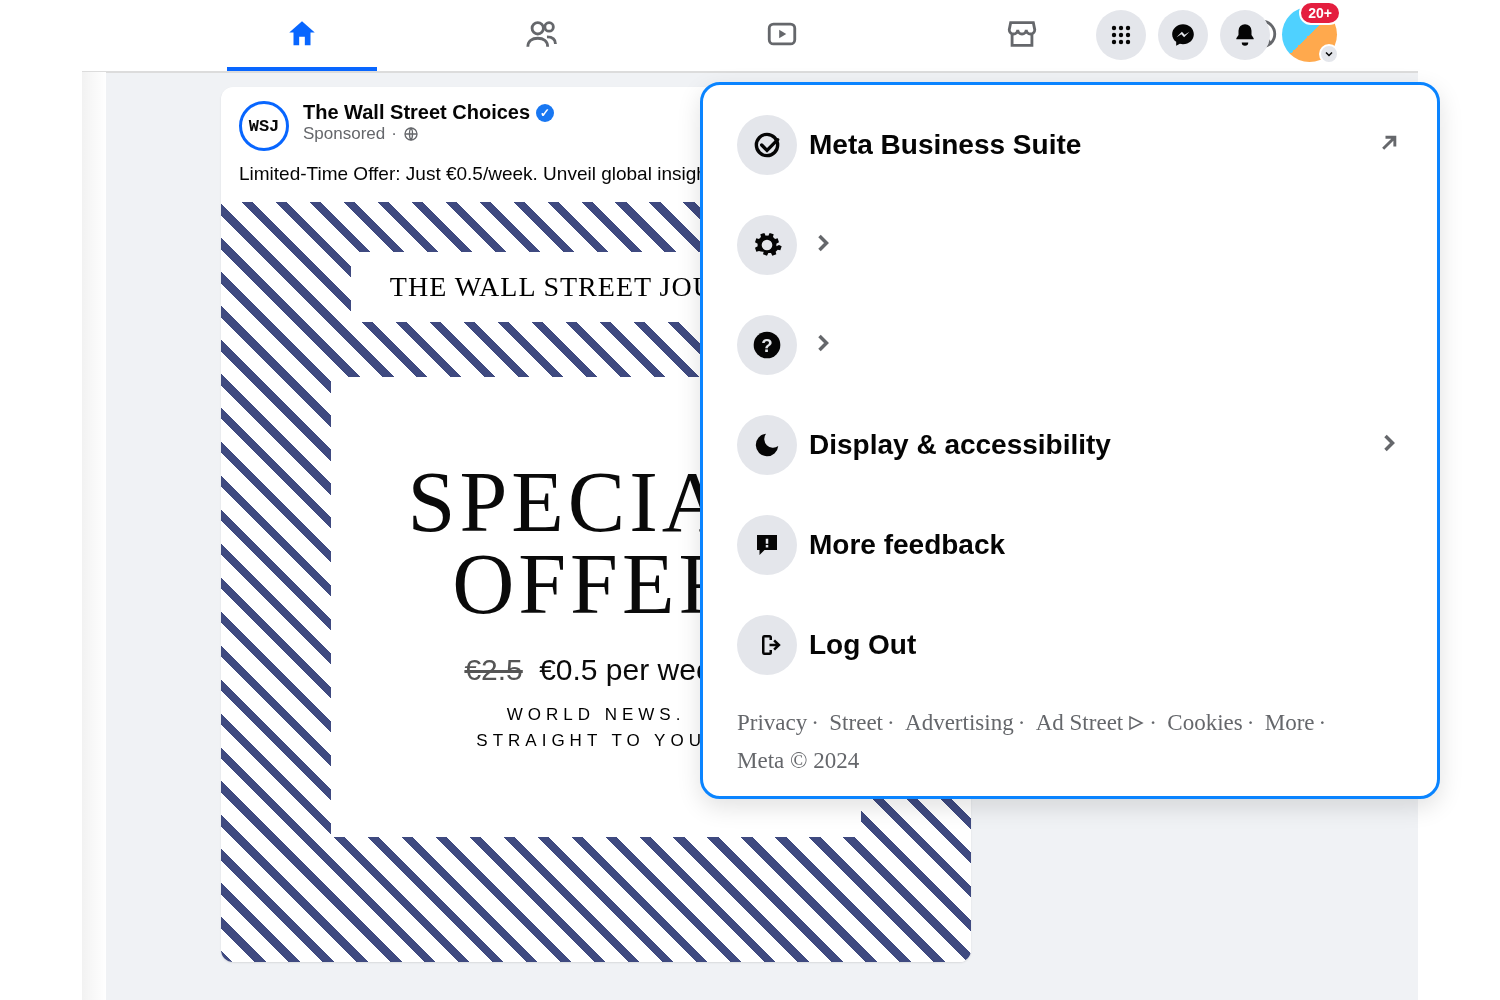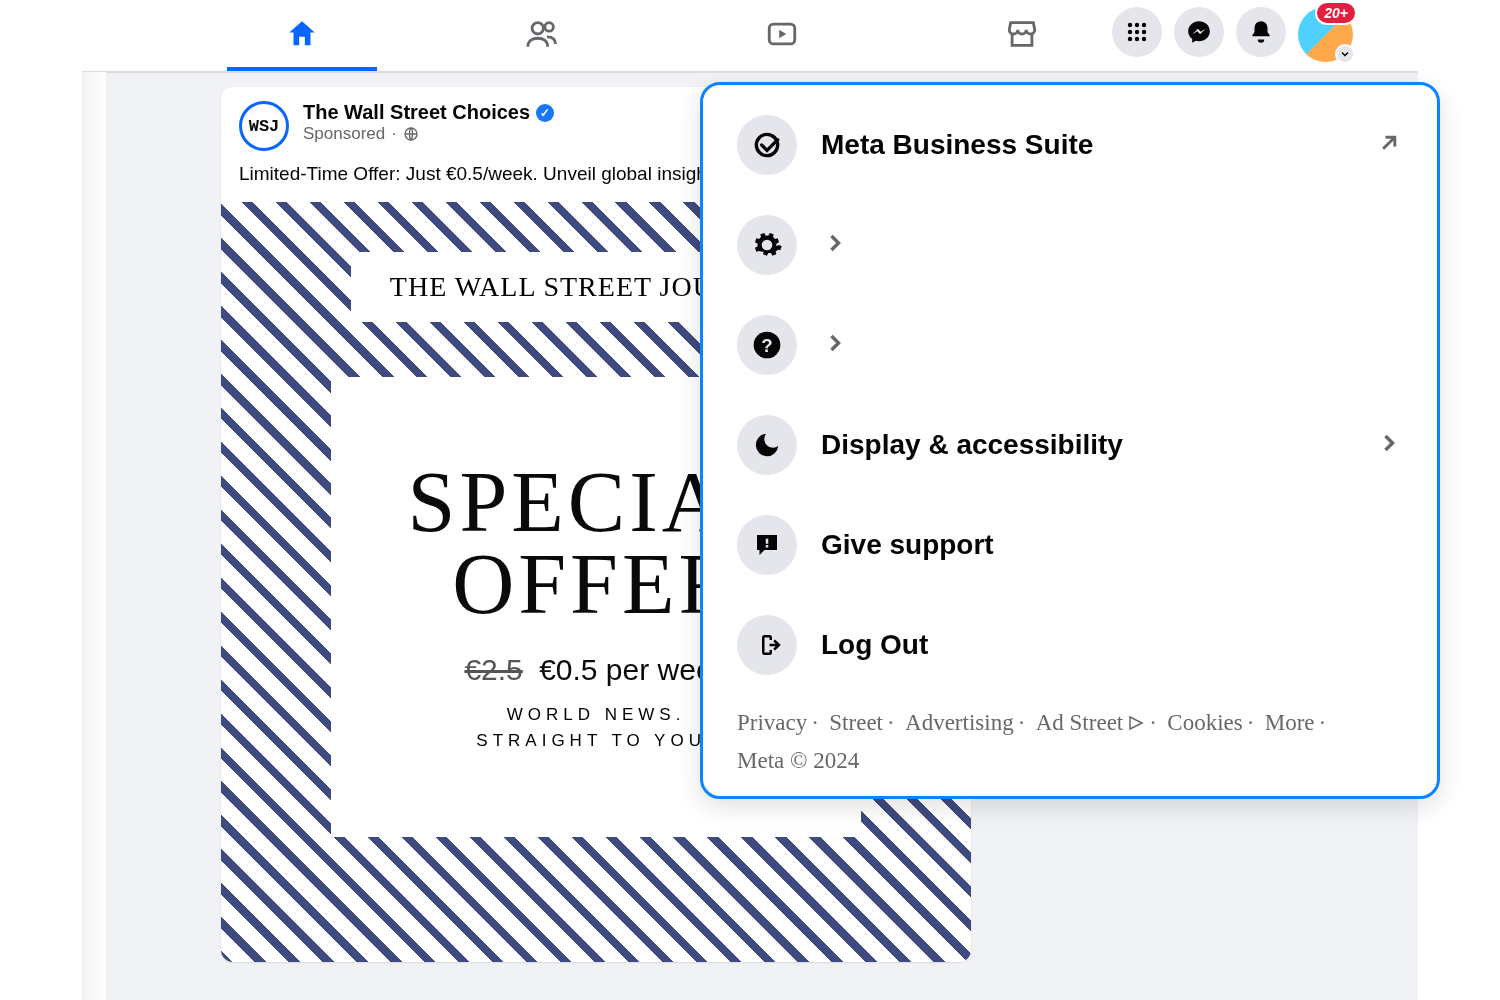--- a/index.html
+++ b/index.html
@@ -22,21 +22,21 @@
     position: absolute; top: 0; left: 145px;
     display: flex; gap: 90px;
     height: 71px; align-items: center;
   }
   .nav-item {
     width: 150px; height: 71px; display:flex; align-items:center; justify-content:center;
     color: #65676b; border-bottom: 4px solid transparent;
   }
   .nav-item.active { color:#0866ff; border-bottom-color:#0866ff; }
   .top-right {
-    position:absolute; right: 65px; top: 7px; display:flex; gap: 12px; align-items:flex-start;font-style:italic;
+    position:absolute; right: 81px; top: 7px; display:flex; gap: 12px; align-items:center;
   }
   .circ-btn {
     width:50px; height:50px; border-radius:50%; background:#e4e6eb;
     display:flex; align-items:center; justify-content:center; color:#050505;
   }
   .avatar {
     width:55px; height:55px; border-radius:50%; background: linear-gradient(135deg,#4fd1ff 0%,#4fd1ff 50%,#ffa94d 50%,#ffa94d 100%);
     position:relative;
   }
   .avatar-drop {
@@ -99,21 +99,21 @@
   .tag2{ margin-top:6px; letter-spacing:5px; font-size:17px; font-family: Helvetica, Arial, sans-serif; }
 
   
   .menu {
     position:absolute; top:82px; left:700px; width:740px;
     background:#fff; border:3px solid #0a84ff; border-radius:20px;
     padding:10px 10px 18px;
     box-shadow:0 8px 24px rgba(0,0,0,0.12);
   }
   .menu-item{
-    display:flex; align-items:center; gap:24px;
+    display:flex; align-items:center; gap:12px;
     padding:20px 24px; border-radius:12px;
   }
   .menu-icon{
     width:60px;height:60px;border-radius:50%;background:#e4e6eb;
     display:flex;align-items:center;justify-content:center;color:#050505;
   }
   .menu-label{ font-size:28px; font-weight:600; color:#050505; flex:1;}
   .menu-arrow{ color:#65676b; }
   .menu-footer{
     padding: 10px 24px 0; color:#65676b; font-size:23px; line-height:1.5;
@@ -295,21 +295,21 @@
   </div>
 
   <div class="menu-item">
     <div class="menu-icon">
       <svg width="30" height="30" viewBox="0 0 24 24" fill="#050505">
           <path d="M4 4h16v12H10l-4 4v-4H4V4z"></path>
           <rect x="11" y="7" width="2" height="4" fill="#e4e6eb"></rect>
           <rect x="11" y="12" width="2" height="2" fill="#e4e6eb"></rect>
         </svg>
     </div>
-    <div class="menu-label">Give support</div>
+    <div class="menu-label">More feedback</div>
   </div>
 
   <div class="menu-item">
     <div class="menu-icon">
       <svg width="30" height="30" viewBox="0 0 24 24" fill="#050505">
           <path d="M10 4h4a2 2 0 012 2v2h-2V6h-4v12h4v-2h2v2a2 2 0 01-2 2h-4a2 2 0 01-2-2V6a2 2 0 012-2z"></path>
           <path d="M14 11h5l-2-2 1.4-1.4L23 12l-4.6 4.4L17 15l2-2h-5v-2z"></path>
         </svg>
     </div>
     <div class="menu-label">Log Out</div>

